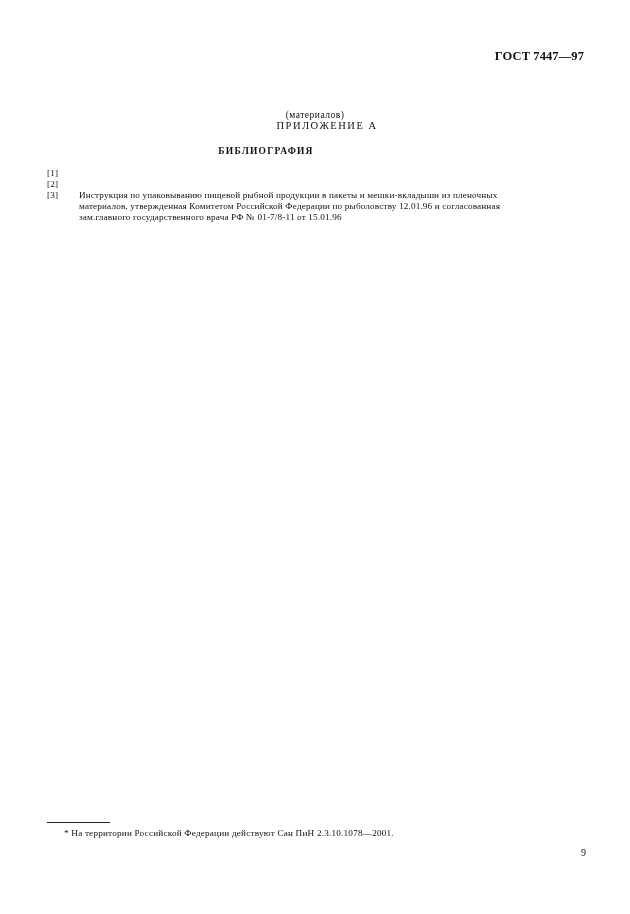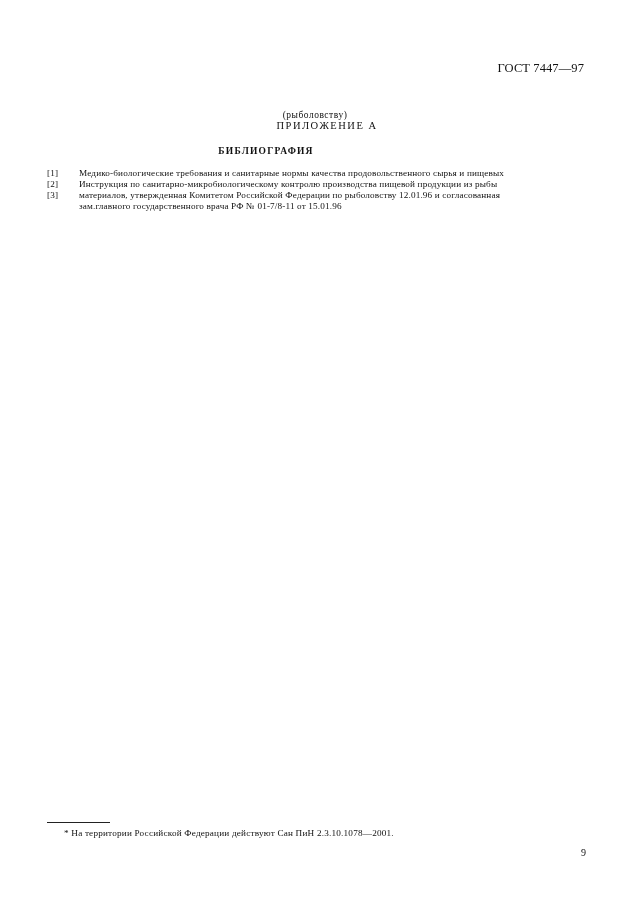--- a/index.html
+++ b/index.html
@@ -10,23 +10,23 @@
     body {
       width: 630px;
       height: 914px;
       position: relative;
       overflow: hidden;
       font-family: "Liberation Serif", "DejaVu Serif", serif;
       color: #111111;
     }
     .header-code {
       position: absolute;
-      top: 61px;
+      top: 49px;
       right: 46px;
-      font-weight: normal;
+      font-weight: bold;
       font-size: 12.5px;
       letter-spacing: 0.1px;
     }
     .appendix-title {
       position: absolute;
       top: 96px;
       left: 12px;
       width: 630px;
       text-align: center;
       font-size: 10.5px;
@@ -102,40 +102,39 @@
       right: 44px;
       font-size: 10px;
     }
   </style>
 </head>
 <body>
 
 <div class="header-code">ГОСТ 7447—97</div>
 
 <div class="appendix-title">ПРИЛОЖЕНИЕ А</div>
-<div class="appendix-sub">(рыболовству)</div>
+<div class="appendix-sub">(материалов)</div>
 
 <div class="bib-title">БИБЛИОГРАФИЯ</div>
 
 <ol class="bib-list">
   <li class="bib-item">
     <span class="bib-num">[1]</span>
     <div class="bib-text">
-      <span>Медико-биологические требования и санитарные нормы качества продовольственного сырья и пищевых</span>
     </div>
   </li>
   <li class="bib-item">
     <span class="bib-num">[2]</span>
     <div class="bib-text">
-      <span>Инструкция по санитарно-микробиологическому контролю производства пищевой продукции из рыбы</span>
     </div>
   </li>
   <li class="bib-item">
     <span class="bib-num">[3]</span>
     <div class="bib-text">
+      <span>Инструкция по упаковыванию пищевой рыбной продукции в пакеты и мешки-вкладыши из пленочных</span>
       <span>материалов, утвержденная Комитетом Российской Федерации по рыболовству 12.01.96 и согласованная</span>
       <span>зам.главного государственного врача РФ № 01-7/8-11 от 15.01.96</span>
     </div>
   </li>
 </ol>
 
 <div class="footnote-rule"></div>
 <div class="footnote">* На территории Российской Федерации действуют Сан ПиН 2.3.10.1078—2001.</div>
 
 <div class="page-number">9</div>

